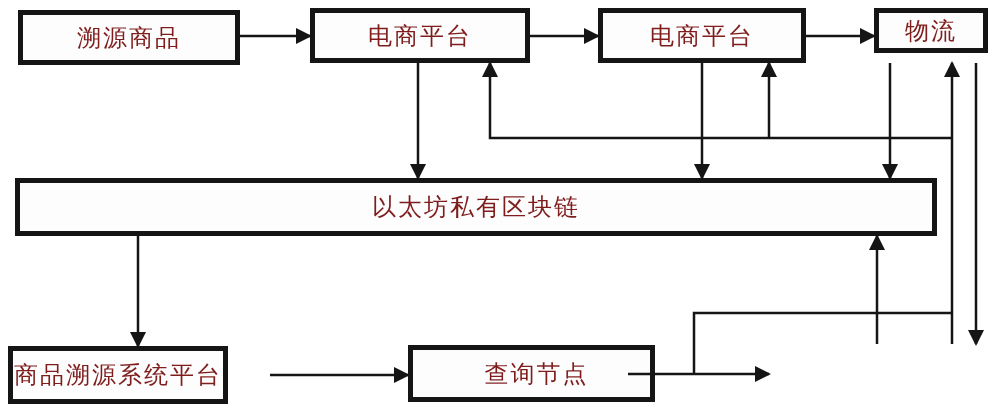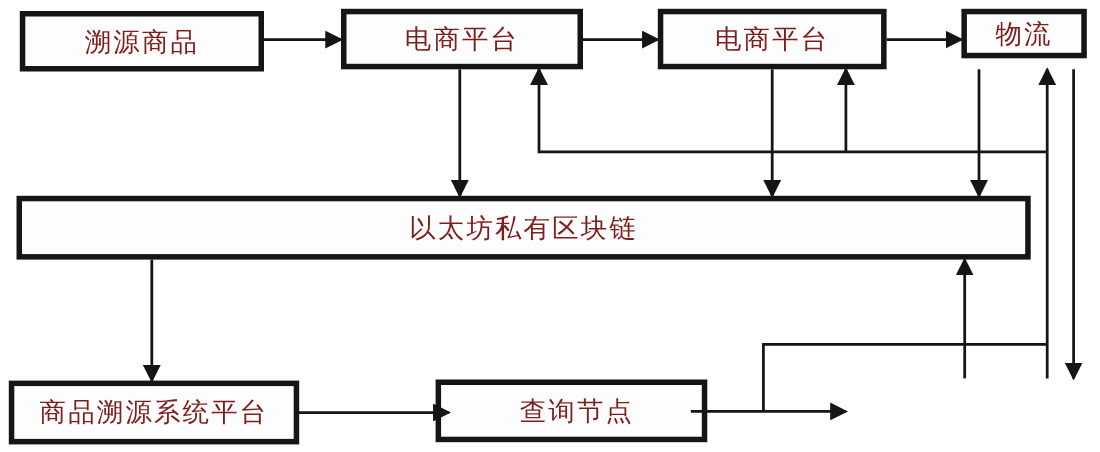--- a/index.html
+++ b/index.html
@@ -57,25 +57,25 @@
   </div>
 
   <div class="node" style="left:874px; top:8px; width:114px; height:45px;">
     <span>物流</span>
   </div>
 
   <div class="node" style="left:15px; top:178px; width:922px; height:58px;">
     <span>以太坊私有区块链</span>
   </div>
 
-  <div class="node" style="left:8px; top:346px; width:264px; height:58px;">
+  <div class="node" style="left:8px; top:346px; width:220px; height:58px;">
     <span>商品溯源系统平台</span>
   </div>
 
-  <div class="node" style="left:396px; top:345px; width:247px; height:57px;padding-left:10px;">
+  <div class="node" style="left:408px; top:345px; width:247px; height:57px;padding-left:10px;">
     <span>查询节点</span>
   </div>
 
 
   <svg class="edges" viewBox="0 0 1000 411" xmlns="http://www.w3.org/2000/svg">
     <defs>
       <marker id="arrow" viewBox="0 0 10 10" refX="8.8" refY="5" markerWidth="6.5" markerHeight="6.5" orient="auto" markerUnits="strokeWidth">
         <path d="M0,0 L10,5 L0,10 Z" style="fill:#151515; stroke:none;"></path>
       </marker>
     </defs>

